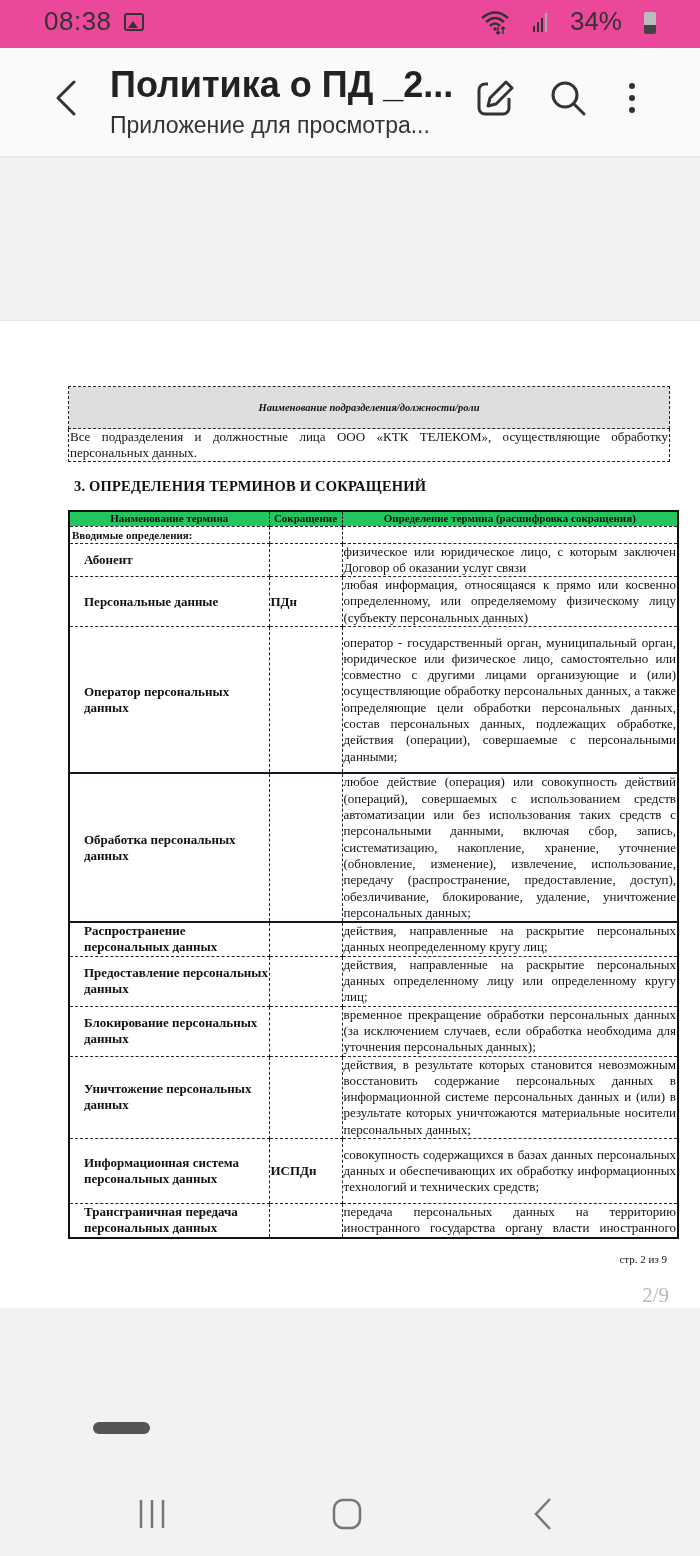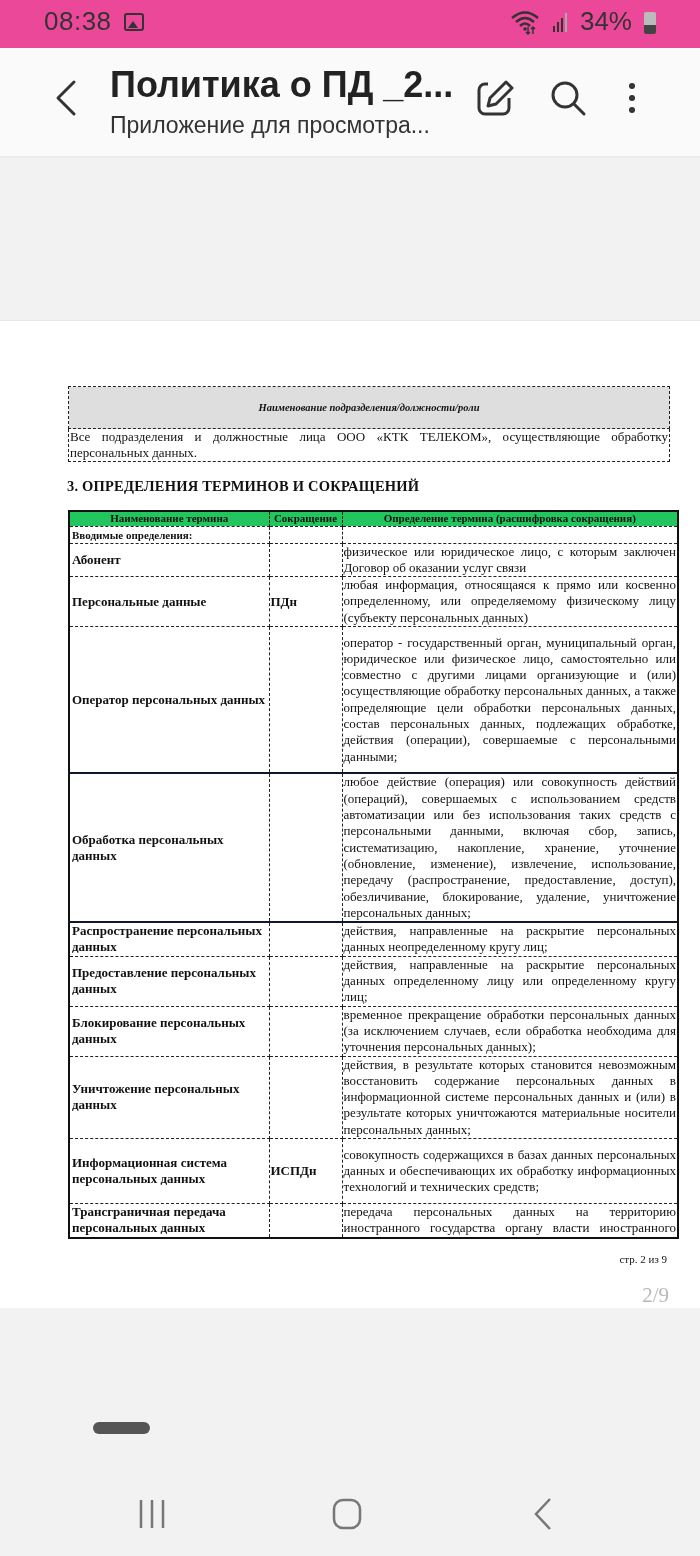--- a/index.html
+++ b/index.html
@@ -5,21 +5,21 @@
   * { box-sizing: border-box; margin: 0; padding: 0; }
   html, body { width: 700px; height: 1556px; overflow: hidden; background: #f2f2f2; }
   body { position: relative; font-family: "Liberation Sans", sans-serif; }
 
   
   .status-bar { position: absolute; left: 0; top: 0; width: 700px; height: 48px; background: #ec4899; }
   .status-time { position: absolute; left: 44px; top: 6px; font-size: 26px; color: #333; letter-spacing: 0.5px; }
   .status-img-icon { position: absolute; left: 124px; top: 13px; width: 20px; height: 18px; border: 2.5px solid #333; border-radius: 3px; }
   .status-img-icon::after { content: ""; position: absolute; left: 2px; bottom: 1px; width: 0; height: 0;
     border-left: 5px solid transparent; border-right: 5px solid transparent; border-bottom: 7px solid #333; }
-  .status-right { position: absolute; right: 44px; top: 6px; display: flex; align-items: center; gap: 12px; color: #333; }
+  .status-right { position: absolute; right: 44px; top: 6px; display: flex; align-items: center; gap: 22px; color: #333; }
   .wifi-icon { width: 30px; height: 26px; }
   .signal-icon { width: 16px; height: 20px; }
   .battery-pct { font-size: 26px; color: #333; }
   .battery-icon { width: 12px; height: 22px; border-radius: 2px; background: linear-gradient(to bottom, #bbb 0%, #bbb 60%, #444 60%, #444 100%); position: relative; margin-top: 2px; }
 
   
   .app-bar { position: absolute; left: 0; top: 48px; width: 700px; height: 110px; background: #fafafa; border-bottom: 2px solid #ebebeb; }
   .back-btn { position: absolute; left: 48px; top: 28px; width: 36px; height: 44px; cursor: pointer; }
   .title { position: absolute; left: 110px; top: 16px; font-size: 36px; font-weight: bold; color: #222; white-space: nowrap; text-align: right; }
   .subtitle { position: absolute; left: 110px; top: 64px; font-size: 23px; color: #333; white-space: nowrap; }
@@ -33,30 +33,30 @@
   
   .page { position: absolute; left: 0; top: 320px; width: 700px; height: 988px; background: #fff; border-top: 1px solid #e6e6e6; }
 
   .doc { font-family: "Liberation Serif", serif; color: #111; }
 
   .role-table { position: absolute; left: 68px; top: 65px; width: 602px; border: 1.5px dashed #222; border-collapse: collapse; }
   .role-table td { border: 1.5px dashed #222; }
   .role-head { background: #dedede; height: 42px; text-align: center; font-size: 10.5px; font-weight: bold; vertical-align: middle; font-style: italic; }
   .role-body { font-size: 13px; line-height: 16px; padding: 0 1px; text-align: justify; text-align-last: left; }
 
-  .section-heading { position: absolute; left: 67px; top: 157px; font-size: 14.5px; font-weight: bold; letter-spacing: 0.2px; }
+  .section-heading { position: absolute; left: 74px; top: 157px; font-size: 14.5px; font-weight: bold; letter-spacing: 0.2px; }
 
   .terms-table { position: absolute; left: 68px; top: 189px; width: 609px; border-collapse: collapse; border: 2px solid #111; table-layout: fixed; }
   .terms-table td, .terms-table th { border: 1.5px dashed #222; vertical-align: middle; }
   .terms-table col.c1 { width: 200px; }
   .terms-table col.c2 { width: 73px; }
   .terms-table col.c3 { width: 336px; }
   .terms-table th { background: #22c55e; font-size: 11px; font-weight: bold; height: 15px; line-height: 13px; }
   .t-section td { font-size: 11px; font-weight: bold; height: 17px; padding-left: 2px; }
-  .t-name { font-size: 13px; font-weight: bold; line-height: 16px; padding-left: 2px; }
+  .t-name { font-size: 13px; font-weight: bold; line-height: 16px; padding-left: 14px; }
   .t-abbr { font-size: 13px; font-weight: bold; padding-left: 1px; }
   .t-def { font-size: 13px; line-height: 16.3px; padding: 0 1px; text-align: justify; text-align-last: left; }
   .t-def.full { text-align-last: justify; }
   .terms-table tr.solid-bottom td { border-bottom: 2px solid #0f172a; }
 
   .page-footer { position: absolute; right: 33px; top: 932px; font-size: 11px; font-family: "Liberation Serif", serif; color: #111; }
   .page-indicator { position: absolute; right: 31px; top: 962px; font-size: 21px; color: #b8b8b8; text-align: center; }
 
   
   .bottom-area { position: absolute; left: 0; top: 1308px; width: 700px; height: 248px; background: #f2f2f2; }

